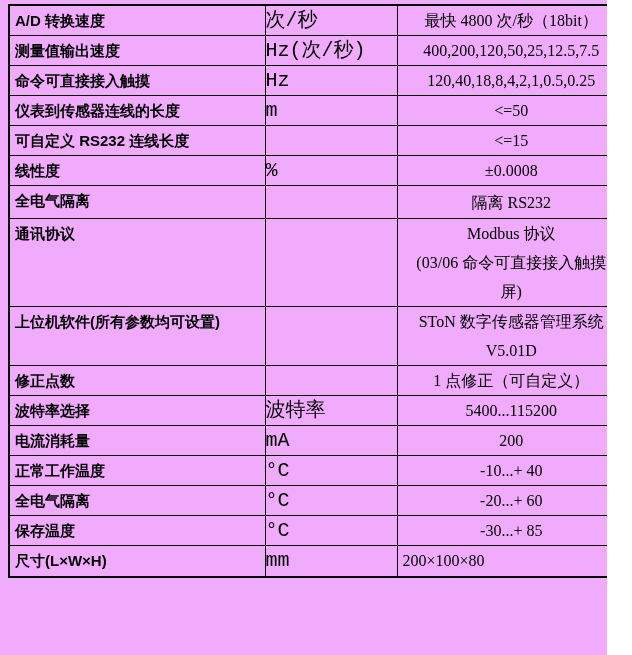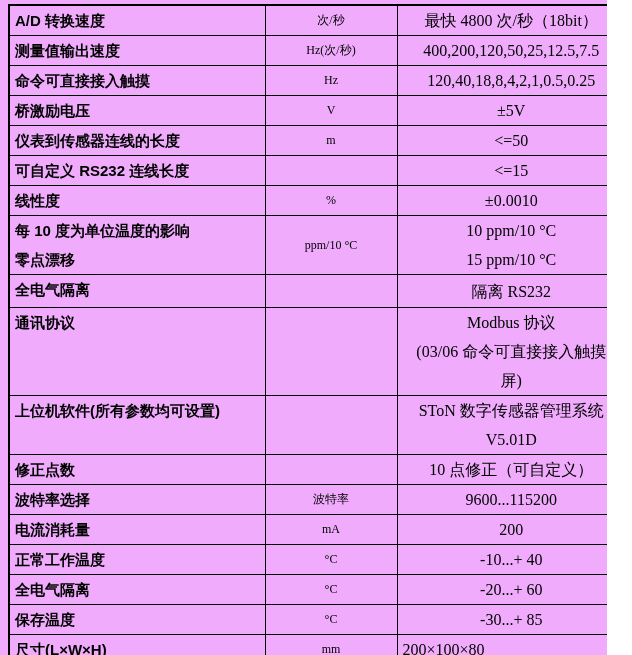--- a/index.html
+++ b/index.html
@@ -33,24 +33,23 @@
   td.param {
     font-family: "Liberation Sans", sans-serif;
     font-weight: bold;
     font-size: 15px;
     line-height: 29px;
     text-align: left;
     vertical-align: top;
     padding-left: 5px;
   }
   td.unit {
-    font-family: Liberation Serif, serif;
-    font-size: 12px;
+    font-family: Liberation Mono, monospace;
+    font-size: 20px;
     line-height: 29px;
-    text-align: center;
     vertical-align: middle;
   }
   td.value {
     font-family: "Liberation Serif", serif;
     font-size: 16px;
     line-height: 29px;
     text-align: center;
     vertical-align: middle;
     margin-top: 7px;
   }
@@ -79,45 +78,33 @@
           <td class="param">测量值输出速度</td>
           <td class="unit">Hz(次/秒)</td>
           <td class="value">400,200,120,50,25,12.5,7.5</td>
         </tr>
         <tr style="height: 29px;">
           <td class="param">命令可直接接入触摸</td>
           <td class="unit">Hz</td>
           <td class="value">120,40,18,8,4,2,1,0.5,0.25</td>
         </tr>
         <tr style="height: 29px;">
-          <td class="param">桥激励电压</td>
-          <td class="unit">V</td>
-          <td class="value">±5V</td>
-        </tr>
-        <tr style="height: 29px;">
           <td class="param">仪表到传感器连线的长度</td>
           <td class="unit">m</td>
           <td class="value">&lt;=50</td>
         </tr>
         <tr style="height: 29px;">
           <td class="param">可自定义 RS232 连线长度</td>
           <td class="unit"></td>
           <td class="value">&lt;=15</td>
         </tr>
         <tr style="height: 29px;">
           <td class="param">线性度</td>
           <td class="unit">%</td>
-          <td class="value">±0.0010</td>
-        </tr>
-        <tr style="height: 57px;">
-          <td class="param">每 10 度为单位温度的影响
-零点漂移</td>
-          <td class="unit">ppm/10 °C</td>
-          <td class="value">10 ppm/10 °C
-15 ppm/10 °C</td>
+          <td class="value">±0.0008</td>
         </tr>
         <tr style="height: 33px;">
           <td class="param">全电气隔离</td>
           <td class="unit"></td>
           <td class="value">隔离 RS232</td>
         </tr>
         <tr style="height: 88px;">
           <td class="param">通讯协议</td>
           <td class="unit"></td>
           <td class="value">Modbus 协议
@@ -126,26 +113,26 @@
         </tr>
         <tr style="height: 57px;">
           <td class="param">上位机软件(所有参数均可设置)</td>
           <td class="unit"></td>
           <td class="value">SToN 数字传感器管理系统
 V5.01D</td>
         </tr>
         <tr style="height: 29px;">
           <td class="param">修正点数</td>
           <td class="unit"></td>
-          <td class="value">10 点修正（可自定义）</td>
+          <td class="value">1 点修正（可自定义）</td>
         </tr>
         <tr style="height: 29px;">
           <td class="param">波特率选择</td>
           <td class="unit">波特率</td>
-          <td class="value">9600...115200</td>
+          <td class="value">5400...115200</td>
         </tr>
         <tr style="height: 29px;">
           <td class="param">电流消耗量</td>
           <td class="unit">mA</td>
           <td class="value">200</td>
         </tr>
         <tr style="height: 29px;">
           <td class="param">正常工作温度</td>
           <td class="unit">°C</td>
           <td class="value">-10...+ 40</td>

